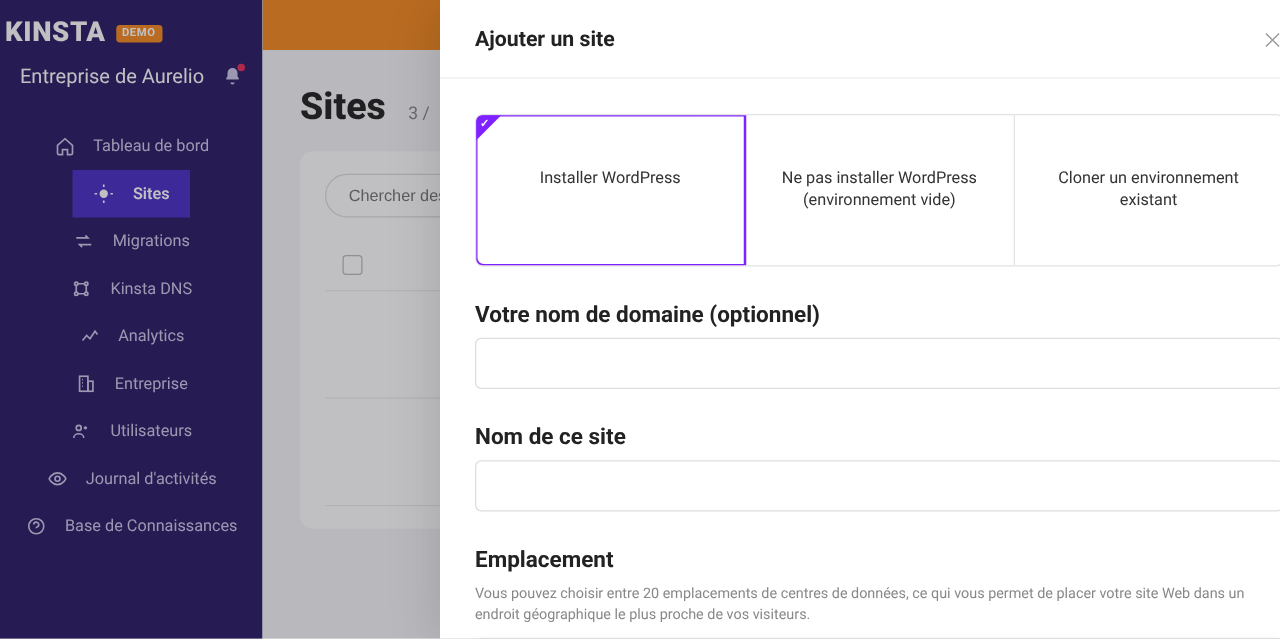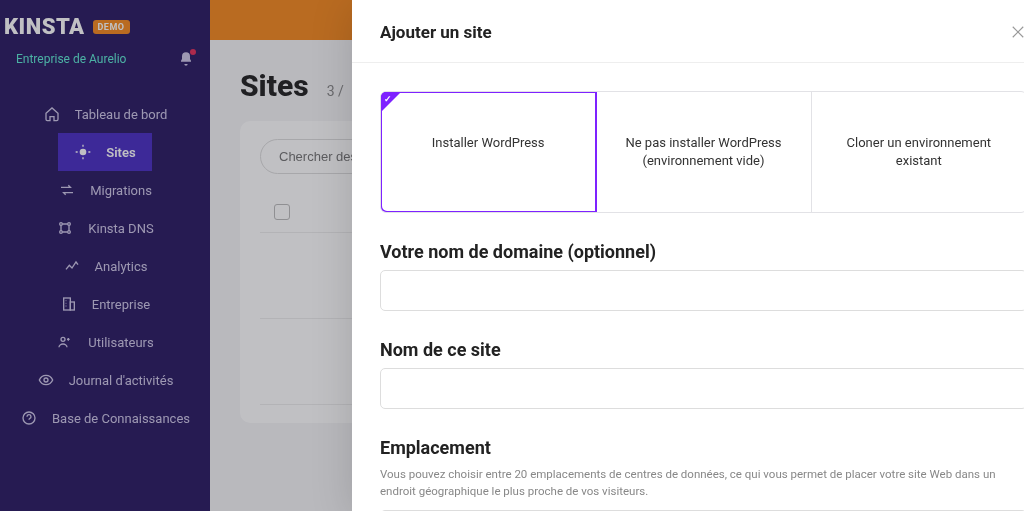--- a/index.html
+++ b/index.html
@@ -44,22 +44,22 @@
     letter-spacing: 0.5px;
     text-align: right;
   }
   .company-row {
     display: flex;
     align-items: center;
     justify-content: space-between;
     padding: 4px 16px 18px 16px;
   }
   .company-name {
-    font-size: 12px;
-    color: #5eead4;
+    font-size: 16px;
+    color: #ffffff;
   }
   .notif {
     position: relative;
     width: 16px; height: 16px;
     display: flex; align-items: center; justify-content: center;
     color: #cfc8e8;
   }
   .notif-dot {
     position: absolute;
     top: -2px; right: -2px;

